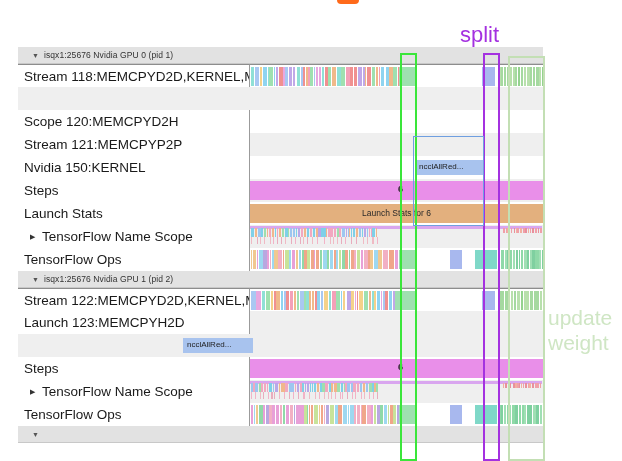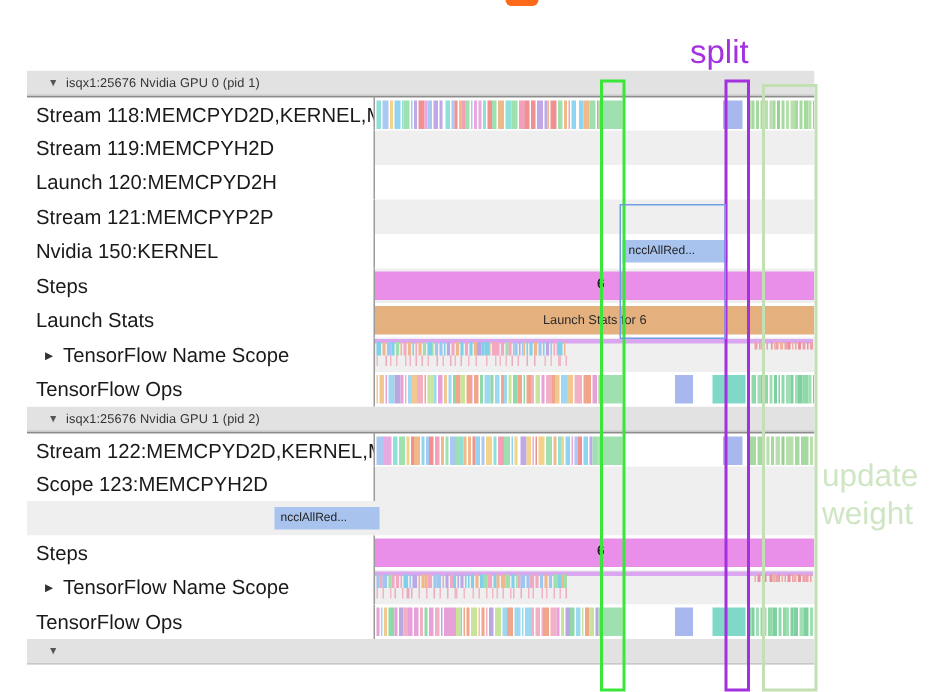--- a/index.html
+++ b/index.html
@@ -138,25 +138,24 @@
           <div class="stripes" style="left: 274.2px; width: 2.3px; top: 2px; height: 19px; background: rgb(184, 224, 172);"></div>
           <div class="stripes" style="left: 277.3px; width: 2.6px; top: 2px; height: 19px; background: rgb(184, 224, 172);"></div>
           <div class="stripes" style="left: 280.3px; width: 1.6px; top: 2px; height: 19px; background: rgb(165, 217, 160);"></div>
           <div class="stripes" style="left: 282.7px; width: 2.5px; top: 2px; height: 19px; background: rgb(165, 217, 160);"></div>
           <div class="stripes" style="left: 285.5px; width: 3px; top: 2px; height: 19px; background: rgb(165, 217, 160);"></div>
           <div class="stripes" style="left: 289.1px; width: 2px; top: 2px; height: 19px; background: rgb(184, 224, 172);"></div>
           <div class="stripes" style="left: 291.6px; width: 0.4px; top: 2px; height: 19px; background: rgb(149, 210, 143);"></div>
         </div>
       </div>
       <div class="row alt">
-        <div class="name">Stream 119:MEMCPYH2D</div>
         <div class="lane"></div>
       </div>
       <div class="row">
-        <div class="name">Launch 120:MEMCPYD2H</div>
+        <div class="name">Scope 120:MEMCPYD2H</div>
         <div class="lane"></div>
       </div>
       <div class="row alt">
         <div class="name">Stream 121:MEMCPYP2P</div>
         <div class="lane"></div>
       </div>
       <div class="row">
         <div class="name">Nvidia 150:KERNEL</div>
         <div class="lane">
           <div class="nccl-bar">
@@ -418,21 +417,21 @@
           <div class="stripes" style="left: 270.8px; width: 2px; top: 2px; height: 19px; background: rgb(149, 210, 143);"></div>
           <div class="stripes" style="left: 273.7px; width: 2px; top: 2px; height: 19px; background: rgb(184, 224, 172);"></div>
           <div class="stripes" style="left: 276.1px; width: 3.2px; top: 2px; height: 19px; background: rgb(184, 224, 172);"></div>
           <div class="stripes" style="left: 280.1px; width: 2.8px; top: 2px; height: 19px; background: rgb(165, 217, 160);"></div>
           <div class="stripes" style="left: 283.5px; width: 2.5px; top: 2px; height: 19px; background: rgb(165, 217, 160);"></div>
           <div class="stripes" style="left: 286.4px; width: 2.2px; top: 2px; height: 19px; background: rgb(165, 217, 160);"></div>
           <div class="stripes" style="left: 289.5px; width: 2.5px; top: 2px; height: 19px; background: rgb(184, 224, 172);"></div>
         </div>
       </div>
       <div class="row alt">
-        <div class="name">Scope 123:MEMCPYH2D</div>
+        <div class="name">Launch 123:MEMCPYH2D</div>
         <div class="lane"></div>
       </div>
       <div class="row alt">
         <div class="lane">
           <div class="nccl-bar">
             <span class="t">ncclAllRed...</span>
           </div>
         </div>
       </div>
       <div class="row">

